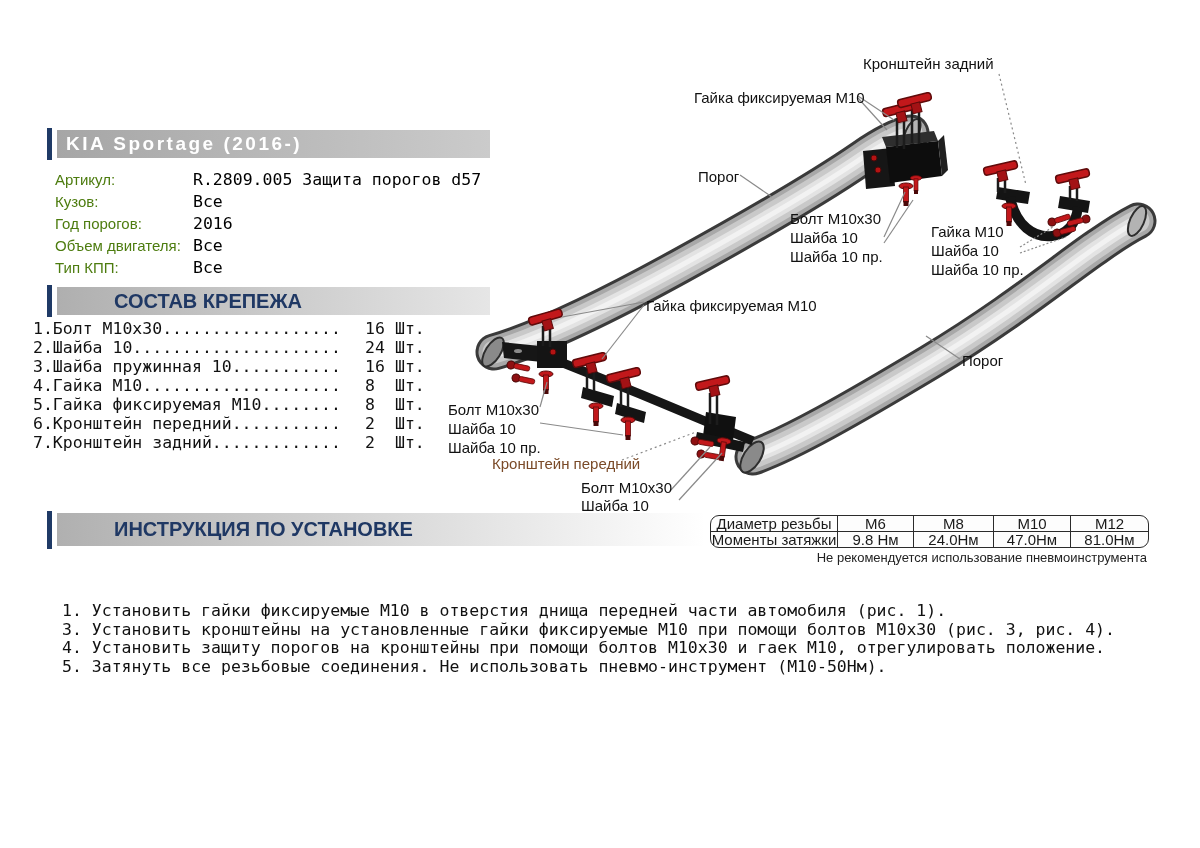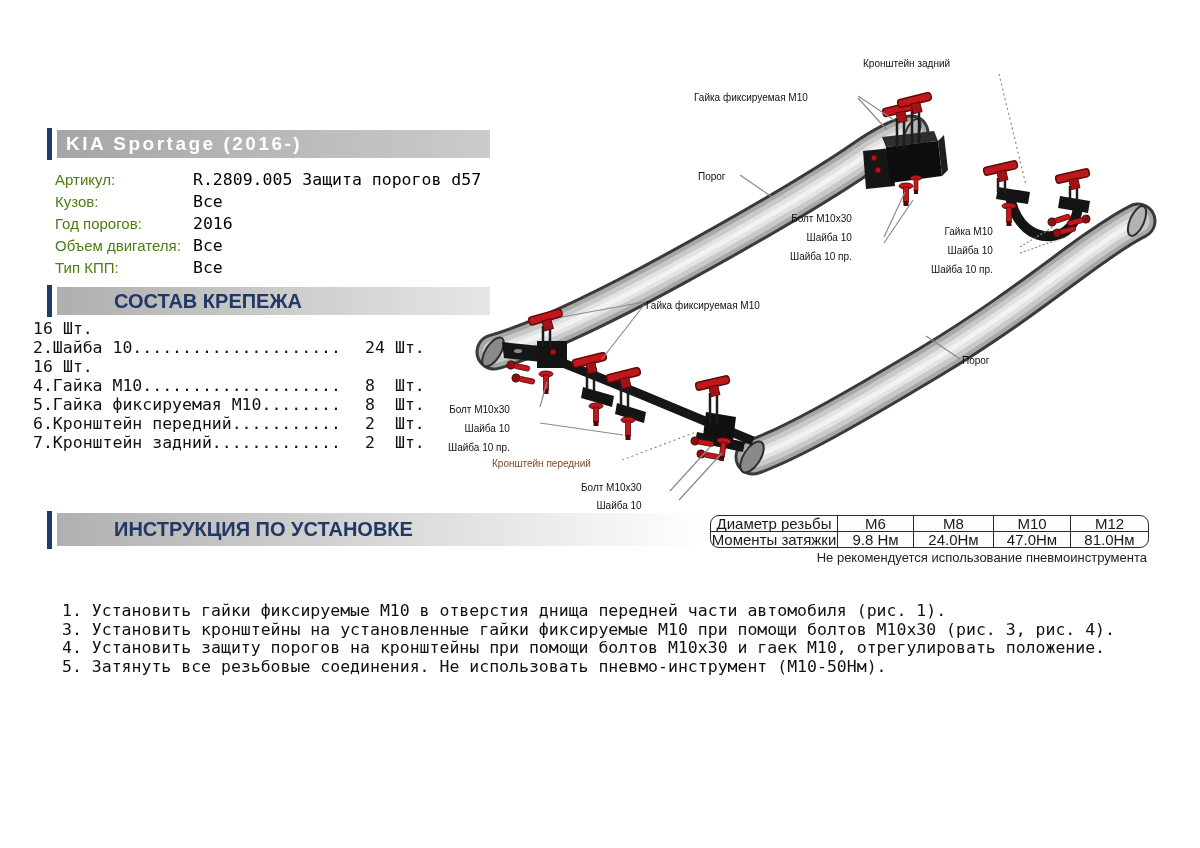--- a/index.html
+++ b/index.html
@@ -34,21 +34,21 @@
                 border-radius:9px;overflow:hidden;background:#fdfdfd;}
   .tt-row{display:grid;grid-template-columns:127px 76px 80px 77px 77px;}
   .tt-row.first .tt-cell{border-bottom:1px solid #2b2b2b;}
   .tt-cell{height:15px;line-height:15px;text-align:center;font-size:15px;color:#1a1a1a;
            border-right:1px solid #2b2b2b;}
   .tt-cell:last-child{border-right:none;}
   #torque-note{position:absolute;left:710px;top:550px;width:437px;text-align:right;
                font-size:13px;color:#222;}
   
   #diagram-svg{position:absolute;left:430px;top:10px;width:770px;height:510px;}
-  .dlabel{position:absolute;font-size:10px;color:#111;line-height:19px;white-space:nowrap;text-align:right;}
+  .dlabel{position:absolute;font-size:15px;color:#111;line-height:19px;white-space:nowrap;}
   .dlabel.brown{color:#7a4a28;}
   #lbl-rear-bracket{left:863px;top:54px;}
   #lbl-fixnut-top{left:694px;top:88px;}
   #lbl-porog-top{left:698px;top:167px;}
   #lbl-bolt-top{left:790px;top:209px;}
   #lbl-nut-right{left:931px;top:222px;}
   #lbl-fixnut-mid{left:646px;top:296px;}
   #lbl-bolt-left{left:448px;top:400px;}
   #lbl-front-bracket{left:492px;top:454px;}
   #lbl-bolt-bottom{left:581px;top:479px;line-height:18px;}
@@ -86,23 +86,23 @@
       <span class="spec-value">Все</span>
     </div>
   </div>
 
   <div class="accent" style="left:47px;top:285px;height:32px;"></div>
   <div class="bar bar-hw">
     <span class="section-title">СОСТАВ КРЕПЕЖА</span>
   </div>
 
   <div id="hw-list">
-    <div class="hw-row"><span class="hw-qty">16</span><span class="hw-unit">Шт.</span></div>
+    <div class="hw-row"><span class="hw-name">1.Болт М10х30..................</span><span class="hw-qty">16</span><span class="hw-unit">Шт.</span></div>
     <div class="hw-row"><span class="hw-name">2.Шайба 10.....................</span><span class="hw-qty">24</span><span class="hw-unit">Шт.</span></div>
-    <div class="hw-row"><span class="hw-qty">16</span><span class="hw-unit">Шт.</span></div>
+    <div class="hw-row"><span class="hw-name">3.Шайба пружинная 10...........</span><span class="hw-qty">16</span><span class="hw-unit">Шт.</span></div>
     <div class="hw-row"><span class="hw-name">4.Гайка М10....................</span><span class="hw-qty">8</span><span class="hw-unit">Шт.</span></div>
     <div class="hw-row"><span class="hw-name">5.Гайка фиксируемая М10........</span><span class="hw-qty">8</span><span class="hw-unit">Шт.</span></div>
     <div class="hw-row"><span class="hw-name">6.Кронштейн передний...........</span><span class="hw-qty">2</span><span class="hw-unit">Шт.</span></div>
     <div class="hw-row"><span class="hw-name">7.Кронштейн задний.............</span><span class="hw-qty">2</span><span class="hw-unit">Шт.</span></div>
   </div>
 
   <svg id="diagram-svg" viewBox="430 10 770 510">
     <defs>
       <g id="tnut">
         <rect x="-17" y="-6" width="34" height="8" rx="3" fill="#c2181b" stroke="#5f0a0a" stroke-width="1.5"></rect>

